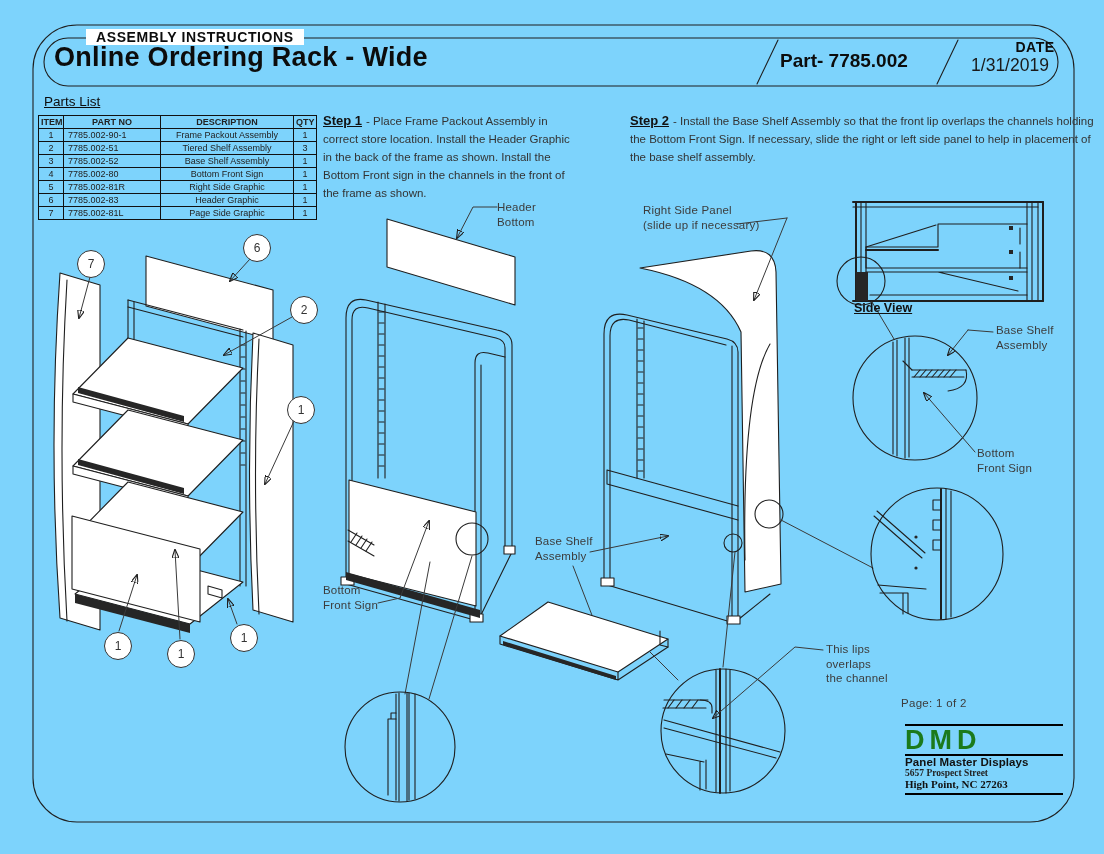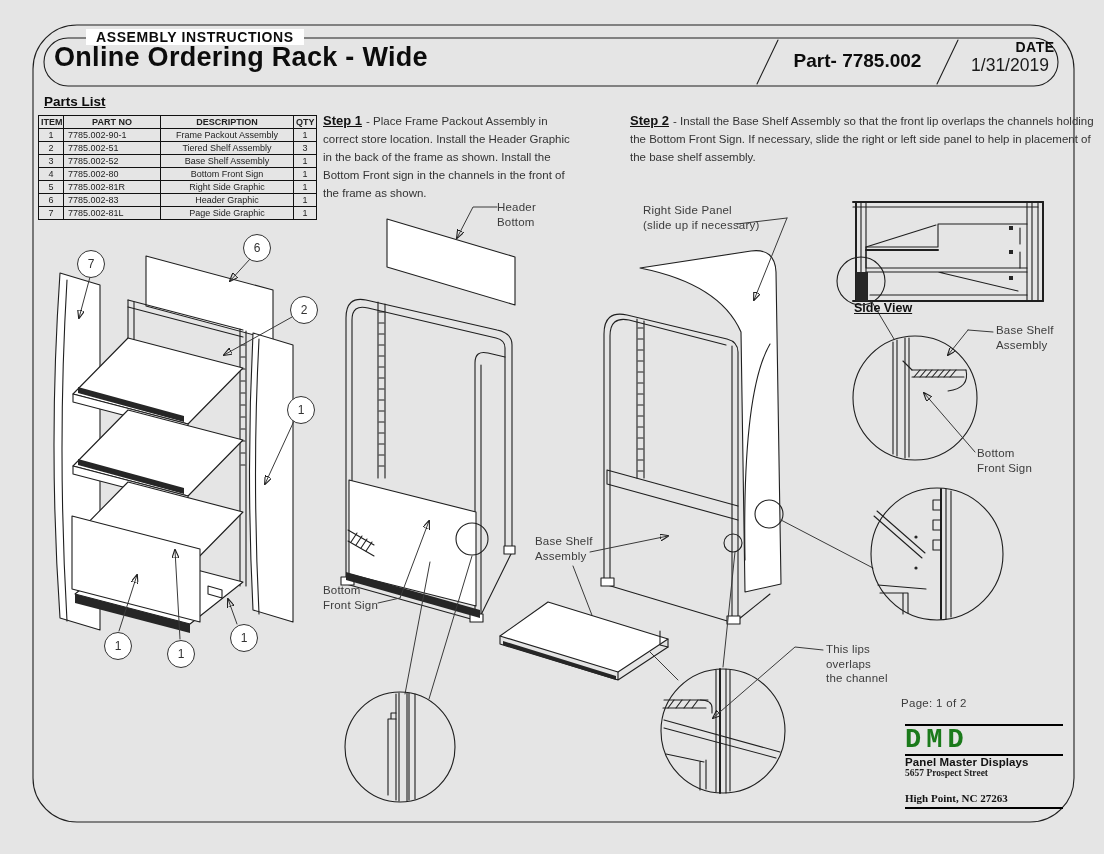--- a/index.html
+++ b/index.html
@@ -1,51 +1,51 @@
 <!DOCTYPE html>
 <html><head>
 <meta charset="utf-8">
 <style>
   html,body{margin:0;padding:0;background:#fff;}
-  .page{position:relative;width:1104px;height:854px;background:#e5e5e5;overflow:hidden;
+  .page{position:relative;width:1104px;height:854px;background:#7dd3fc;overflow:hidden;
         font-family:"Liberation Sans",sans-serif;color:#222;}
   svg.art{position:absolute;left:0;top:0;}
   svg.art path,svg.art rect.fr,svg.art circle,svg.art line,svg.art polyline{
         fill:none;stroke:#1f1f1f;stroke-width:1.1;stroke-linejoin:round;stroke-linecap:round;}
   svg.art .wf{fill:#ffffff;}
   svg.art .dk{fill:#262626;stroke:none;}
   svg.art .ld{stroke:#3a3a3a;stroke-width:1;}
   svg.art .b2{stroke-width:2;}
   .abs{position:absolute;}
   .kicker{font-weight:bold;font-size:14px;letter-spacing:.6px;background:#fff;padding:0 10px;color:#0c0c0c;}
   .title{font-weight:bold;font-size:27px;letter-spacing:.3px;color:#0c0c0c;}
-  .part{font-weight:bold;font-size:19px;text-align:center;color:#0c0c0c;}
+  .part{font-weight:bold;font-size:19px;color:#0c0c0c;}
   .datel{font-weight:bold;font-size:14px;text-align:center;letter-spacing:.5px;color:#0c0c0c;}
   .datev{font-size:17.5px;text-align:center;color:#1a1a1a;}
-  .pl-title{font-weight:bold;font-size:13.5px;text-decoration:underline;color:#0c0c0c;}
+  .pl-title{font-weight:normal;font-size:13.5px;text-decoration:underline;color:#0c0c0c;}
   table.parts{border-collapse:collapse;width:278px;table-layout:fixed;}
   table.parts th,table.parts td{border:1px solid #111;font-size:9px;height:12px;
         padding:0 2px;text-align:center;overflow:hidden;white-space:nowrap;color:#222;}
   table.parts th{font-weight:bold;}
   table.parts td.pn{text-align:left;padding-left:4px;}
   .step{font-size:11.5px;line-height:1.55;color:#333;}
   .step .sl{font-weight:bold;font-size:13px;text-decoration:underline;color:#111;margin-right:4px;}
   .lbl{font-size:11.5px;line-height:14.5px;color:#3c3c3c;white-space:pre-line;letter-spacing:.2px;}
   .sv{font-weight:bold;font-size:12.5px;text-decoration:underline;color:#111;}
   .callout{position:absolute;width:26px;height:26px;border:1.4px solid #333;border-radius:50%;
         background:#fff;display:flex;align-items:center;justify-content:center;
         font-size:12px;color:#333;}
   .pagenum{font-size:11.5px;color:#3c3c3c;letter-spacing:.3px;}
   .dmd-box{width:158px;}
   .dmd-line{border-top:2px solid #000;height:0;}
-  .dmd{font-family:Liberation Mono, monospace;font-weight:bold;font-size:27px;letter-spacing:5px;
+  .dmd{font-family:Liberation Sans, sans-serif;font-weight:bold;font-size:27px;letter-spacing:5px;
         line-height:28px;}
   .dmd-co{font-size:11.5px;font-weight:bold;color:#111;line-height:12px;letter-spacing:.1px;}
   .dmd-a1{font-family:"Liberation Serif",serif;font-weight:bold;font-size:9.5px;color:#222;line-height:10px;}
-  .dmd-a2{font-family:"Liberation Serif",serif;font-weight:bold;font-size:11px;color:#111;line-height:12px;margin-top:14px;}
+  .dmd-a2{font-family:"Liberation Serif",serif;font-weight:bold;font-size:11px;color:#111;line-height:12px;}
 </style>
 </head>
 <body>
 
 <div class="page">
 
   <svg class="art" width="1104" height="854" viewBox="0 0 1104 854">
     <defs>
       <marker id="arr" markerWidth="9" markerHeight="7" refX="8" refY="3.5" orient="auto">
         <path d="M0,0 L9,3.5 L0,7 Z" fill="#1a1a1a" stroke="none"></path>

